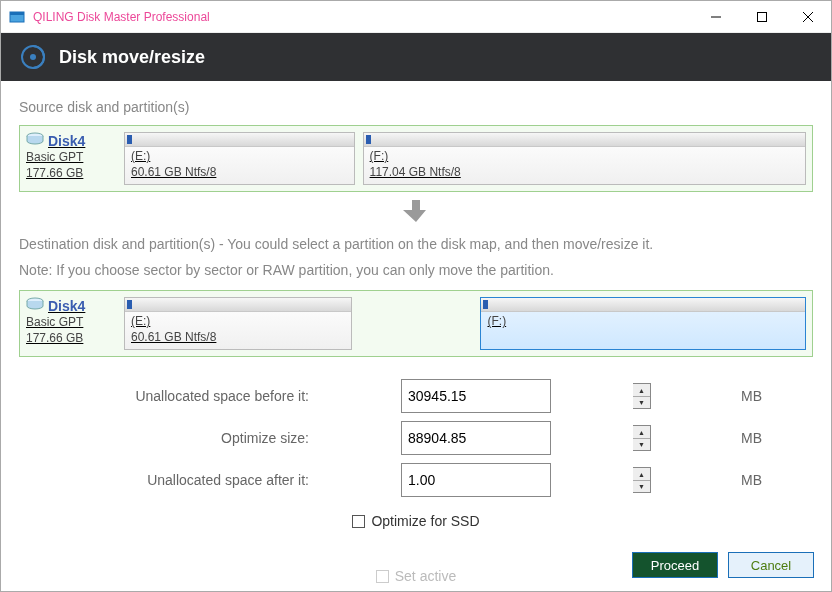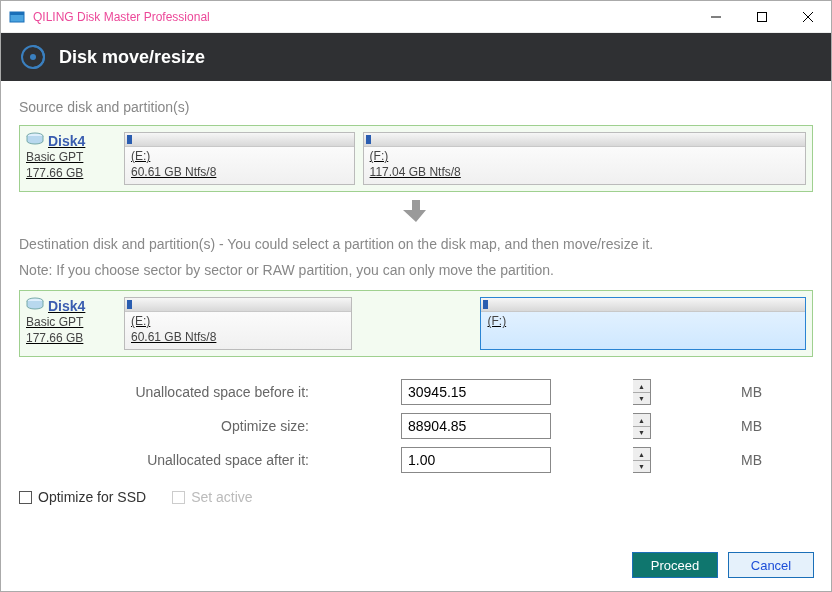--- a/index.html
+++ b/index.html
@@ -32,36 +32,36 @@
   .part-bar .used { position:absolute; left:2px; top:2px; bottom:2px; background:#2a5db0; width:5px; }
   .part-text { padding: 2px 6px 4px 6px; font-size: 12px; color: #444; line-height: 1.3; }
   .gap { flex-shrink:0; }
 
   .arrow-row { text-align: center; padding: 8px 0 10px 0; }
   .arrow-row svg { width: 26px; height: 22px; }
 
   .form { margin-top: 22px; }
   .form-row { display: flex; align-items: center; justify-content: space-between; margin-bottom: 8px; }
   .form-row .flabel { width: 300px; text-align: right; font-size: 14px; color: #666; padding-right: 10px; }
-  .form-row input[type=text] { width: 150px; height: 26px; border: 1px solid #888; font-size: 14px; padding: 0 6px; }
+  .form-row input[type=text] { width: 150px; height: 34px; border: 1px solid #888; font-size: 14px; padding: 0 6px; }
   .spin { width: 18px; height: 26px; border: 1px solid #888; border-left: none; background:#eee; display:flex; flex-direction:column; }
   .spin div { flex:1; display:flex; align-items:center; justify-content:center; font-size:7px; color:#333; cursor:pointer; }
   .spin div:first-child { border-bottom:1px solid #aaa; }
   .unit { width: 80px; padding-left: 8px; font-size: 14px; color: #666; }
 
-  .check-row { display:flex; gap: 26px; padding: 8px 0 0 0; align-items:center; }
+  .check-row { display:flex; gap: 39px; padding: 8px 0 0 0; align-items:center;flex-direction:column; }
   .chk { display:flex; align-items:center; gap:6px; font-size:14px; color:#333; }
   .chk.disabled { color:#bbb; }
   .chk .box { width:13px; height:13px; border:1px solid #555; background:#fff; }
   .chk.disabled .box { border-color:#ccc; }
 
   .footer { position:absolute; bottom:0; left:0; right:0; padding: 10px 18px 14px 0; display:flex; justify-content:flex-end; gap:10px; border-top: 0; }
   .btn { min-width: 86px; height: 26px; font-size: 13px; border:1px solid #1a6fb8; display:flex; align-items:center; justify-content:center; cursor:pointer; }
-  .btn.primary { background:#0f766e; color:#fff; }
-  .btn.secondary { background:#e5f1fb; color:#1d4ed8; }
+  .btn.primary { background:#14532d; color:#fff; }
+  .btn.secondary { background:#e5f1fb; color:#4d7c0f; }
 </style>
 </head>
 <body>
 
 <div class="titlebar">
   <span class="app-icon">
     <svg viewBox="0 0 16 16">
         <rect x="1" y="3" width="14" height="10" fill="#4aa3df" stroke="#1a6fb8"></rect>
         <rect x="1" y="3" width="14" height="3" fill="#1a6fb8"></rect>
       </svg>

